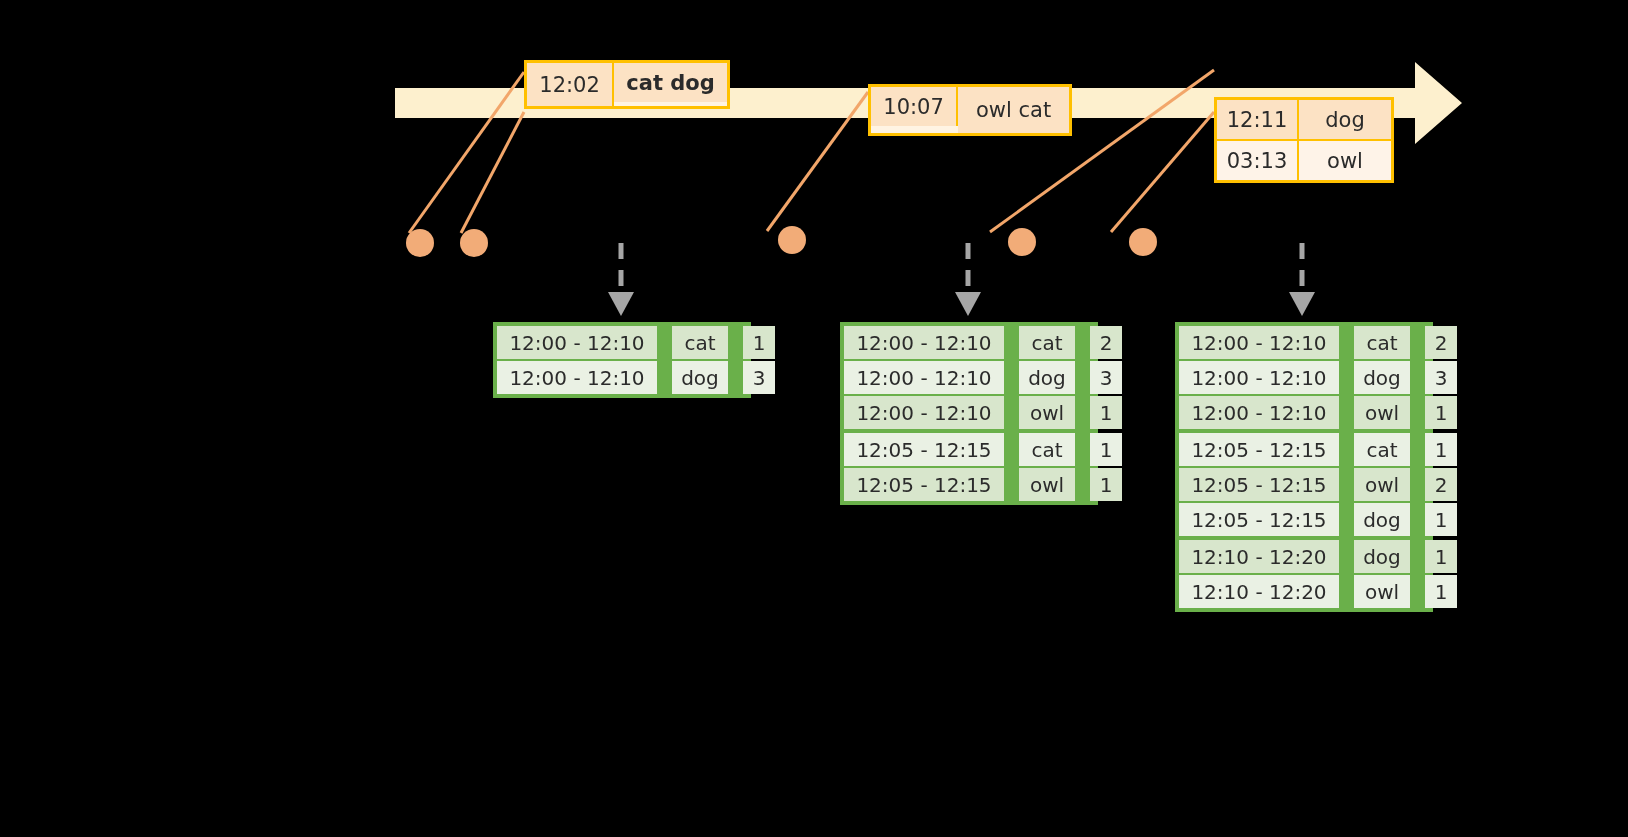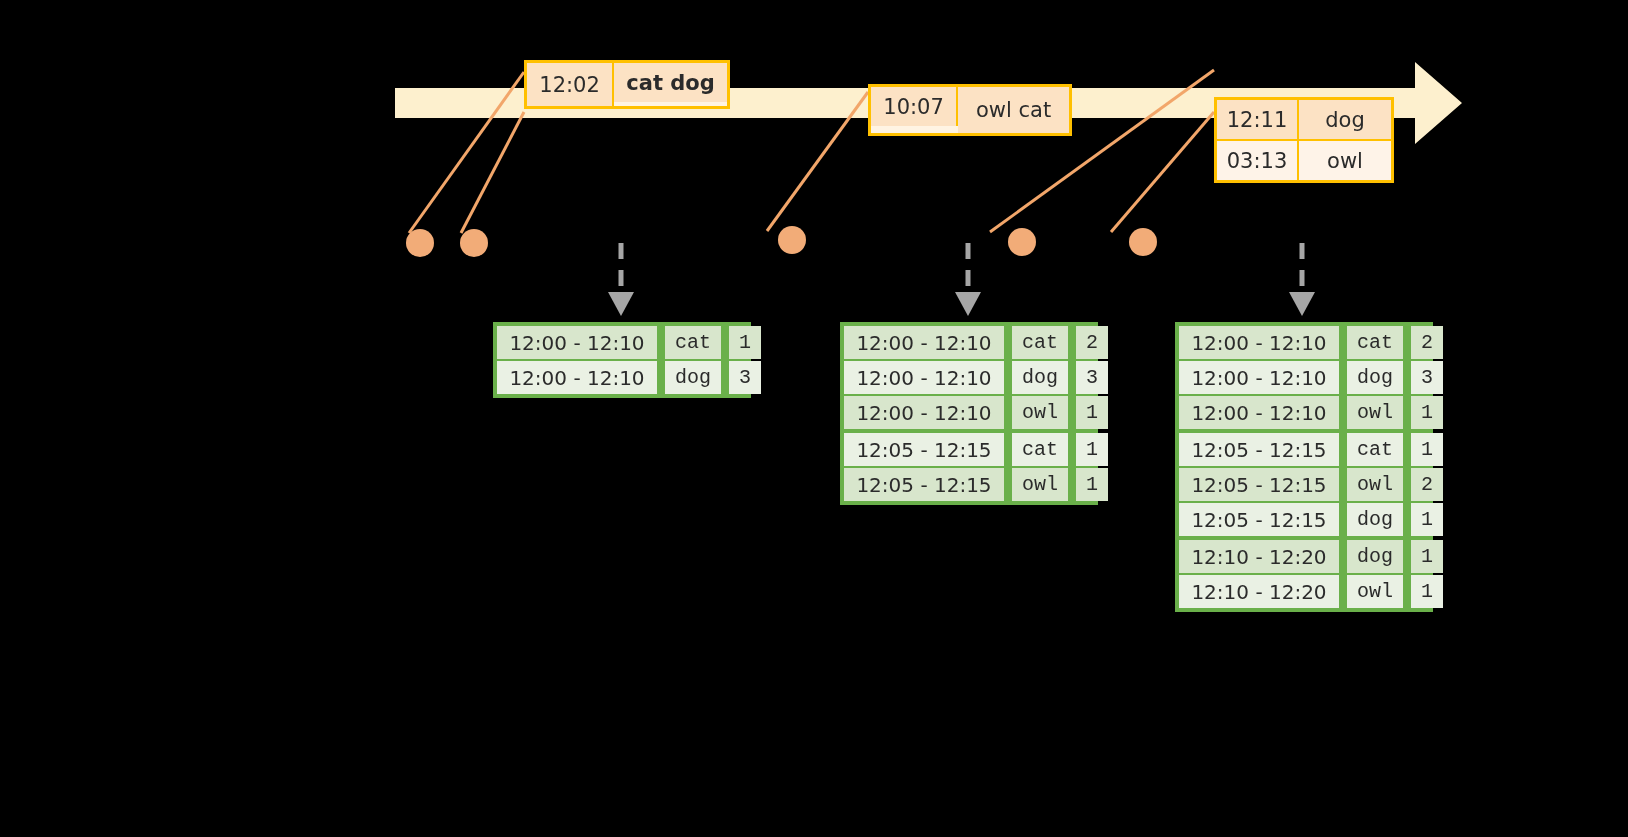--- a/index.html
+++ b/index.html
@@ -86,22 +86,21 @@
     box-sizing: border-box;
     display: flex;
     align-items: center;
     justify-content: center;
     font-size: 20px;
     color: #2b2b2b;
     height: 33px;
     white-space: nowrap;
   }
   .rt-cell + .rt-cell {
-    margin-left: 8px;
-    font-family: Liberation Mono, monospace;
+    margin-left: 15px;
   }
   .cell-win  { flex: 0 0 auto; }
   .cell-word { flex: 0 0 auto; }
   .cell-cnt  { flex: 0 0 auto; }
   .shade-a .rt-cell { background: #D8E6CC; }
   .shade-b .rt-cell { background: #EAF1E4; }
 </style>
 </head>
 <body>
 

